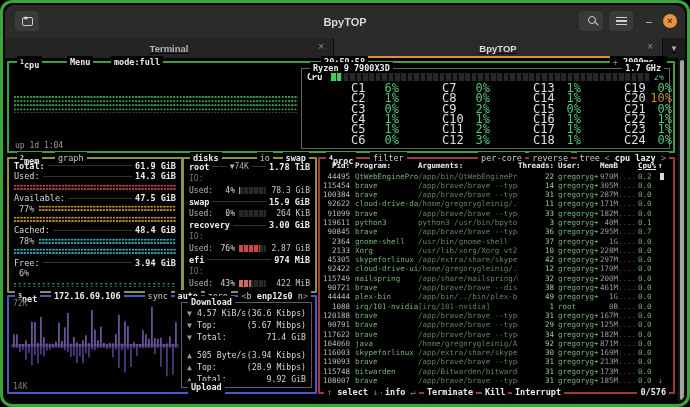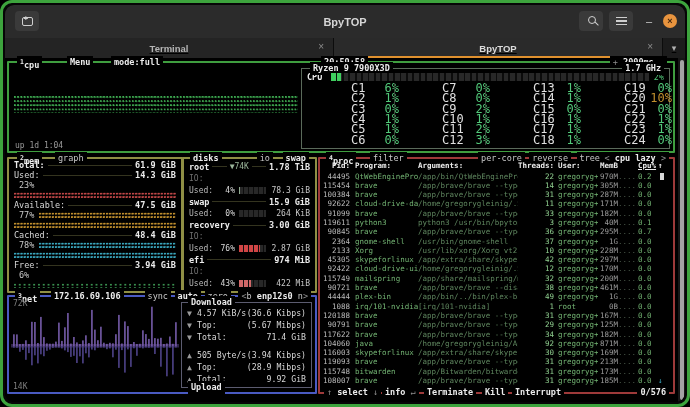--- a/index.html
+++ b/index.html
@@ -319,23 +319,20 @@
         <div class="mem-body">
             <div class="mrow">
               <span class="mlabel mbold">Total:</span>
               <span class="mfill"></span>
               <span class="mval">61.9 GiB</span>
             </div>
             <div class="mrow">
               <span class="mlabel">Used:</span>
               <span class="mfill"></span>
               <span class="mval">14.3 GiB</span>
-            </div>
-            <div class="mrow">
-              <span class="mpct">23%</span>
             </div>
             <div class="mrow">
               <span class="dots full" style="--dc:#c24747"></span>
             </div>
             <div class="mrow">
               <span class="mlabel">Available:</span>
               <span class="mfill"></span>
               <span class="mval">47.5 GiB</span>
             </div>
             <div class="mrow">

